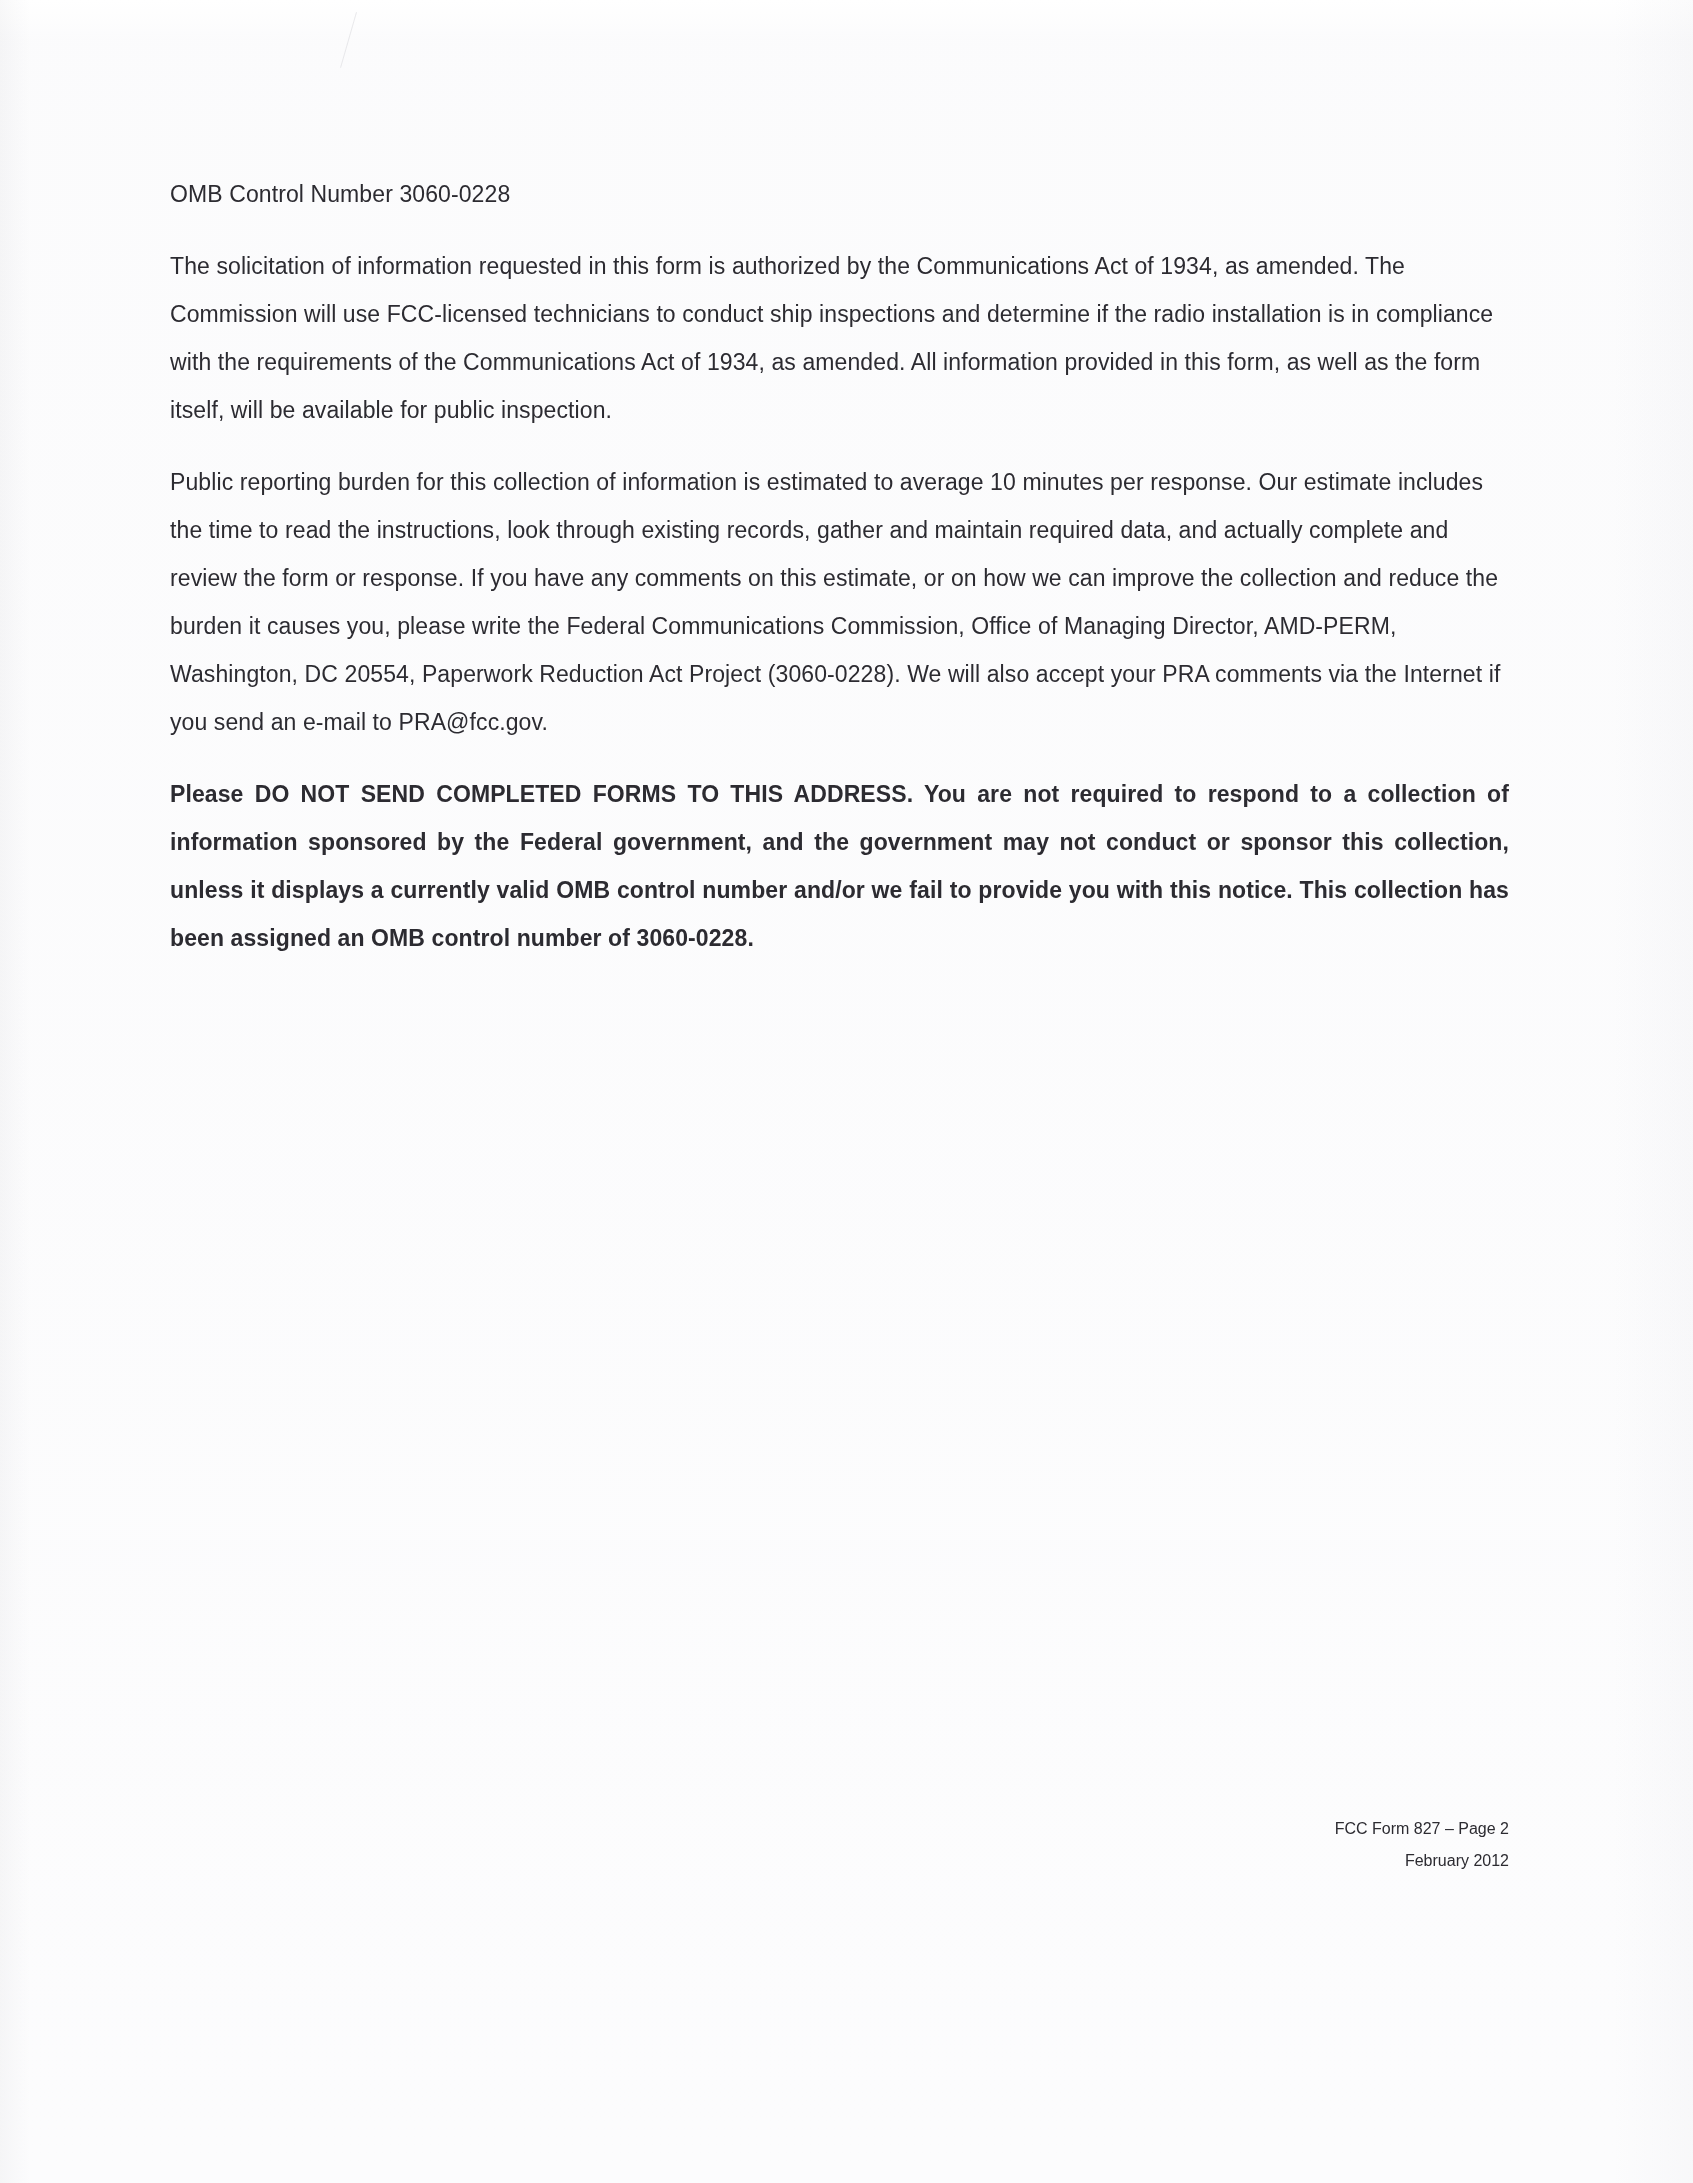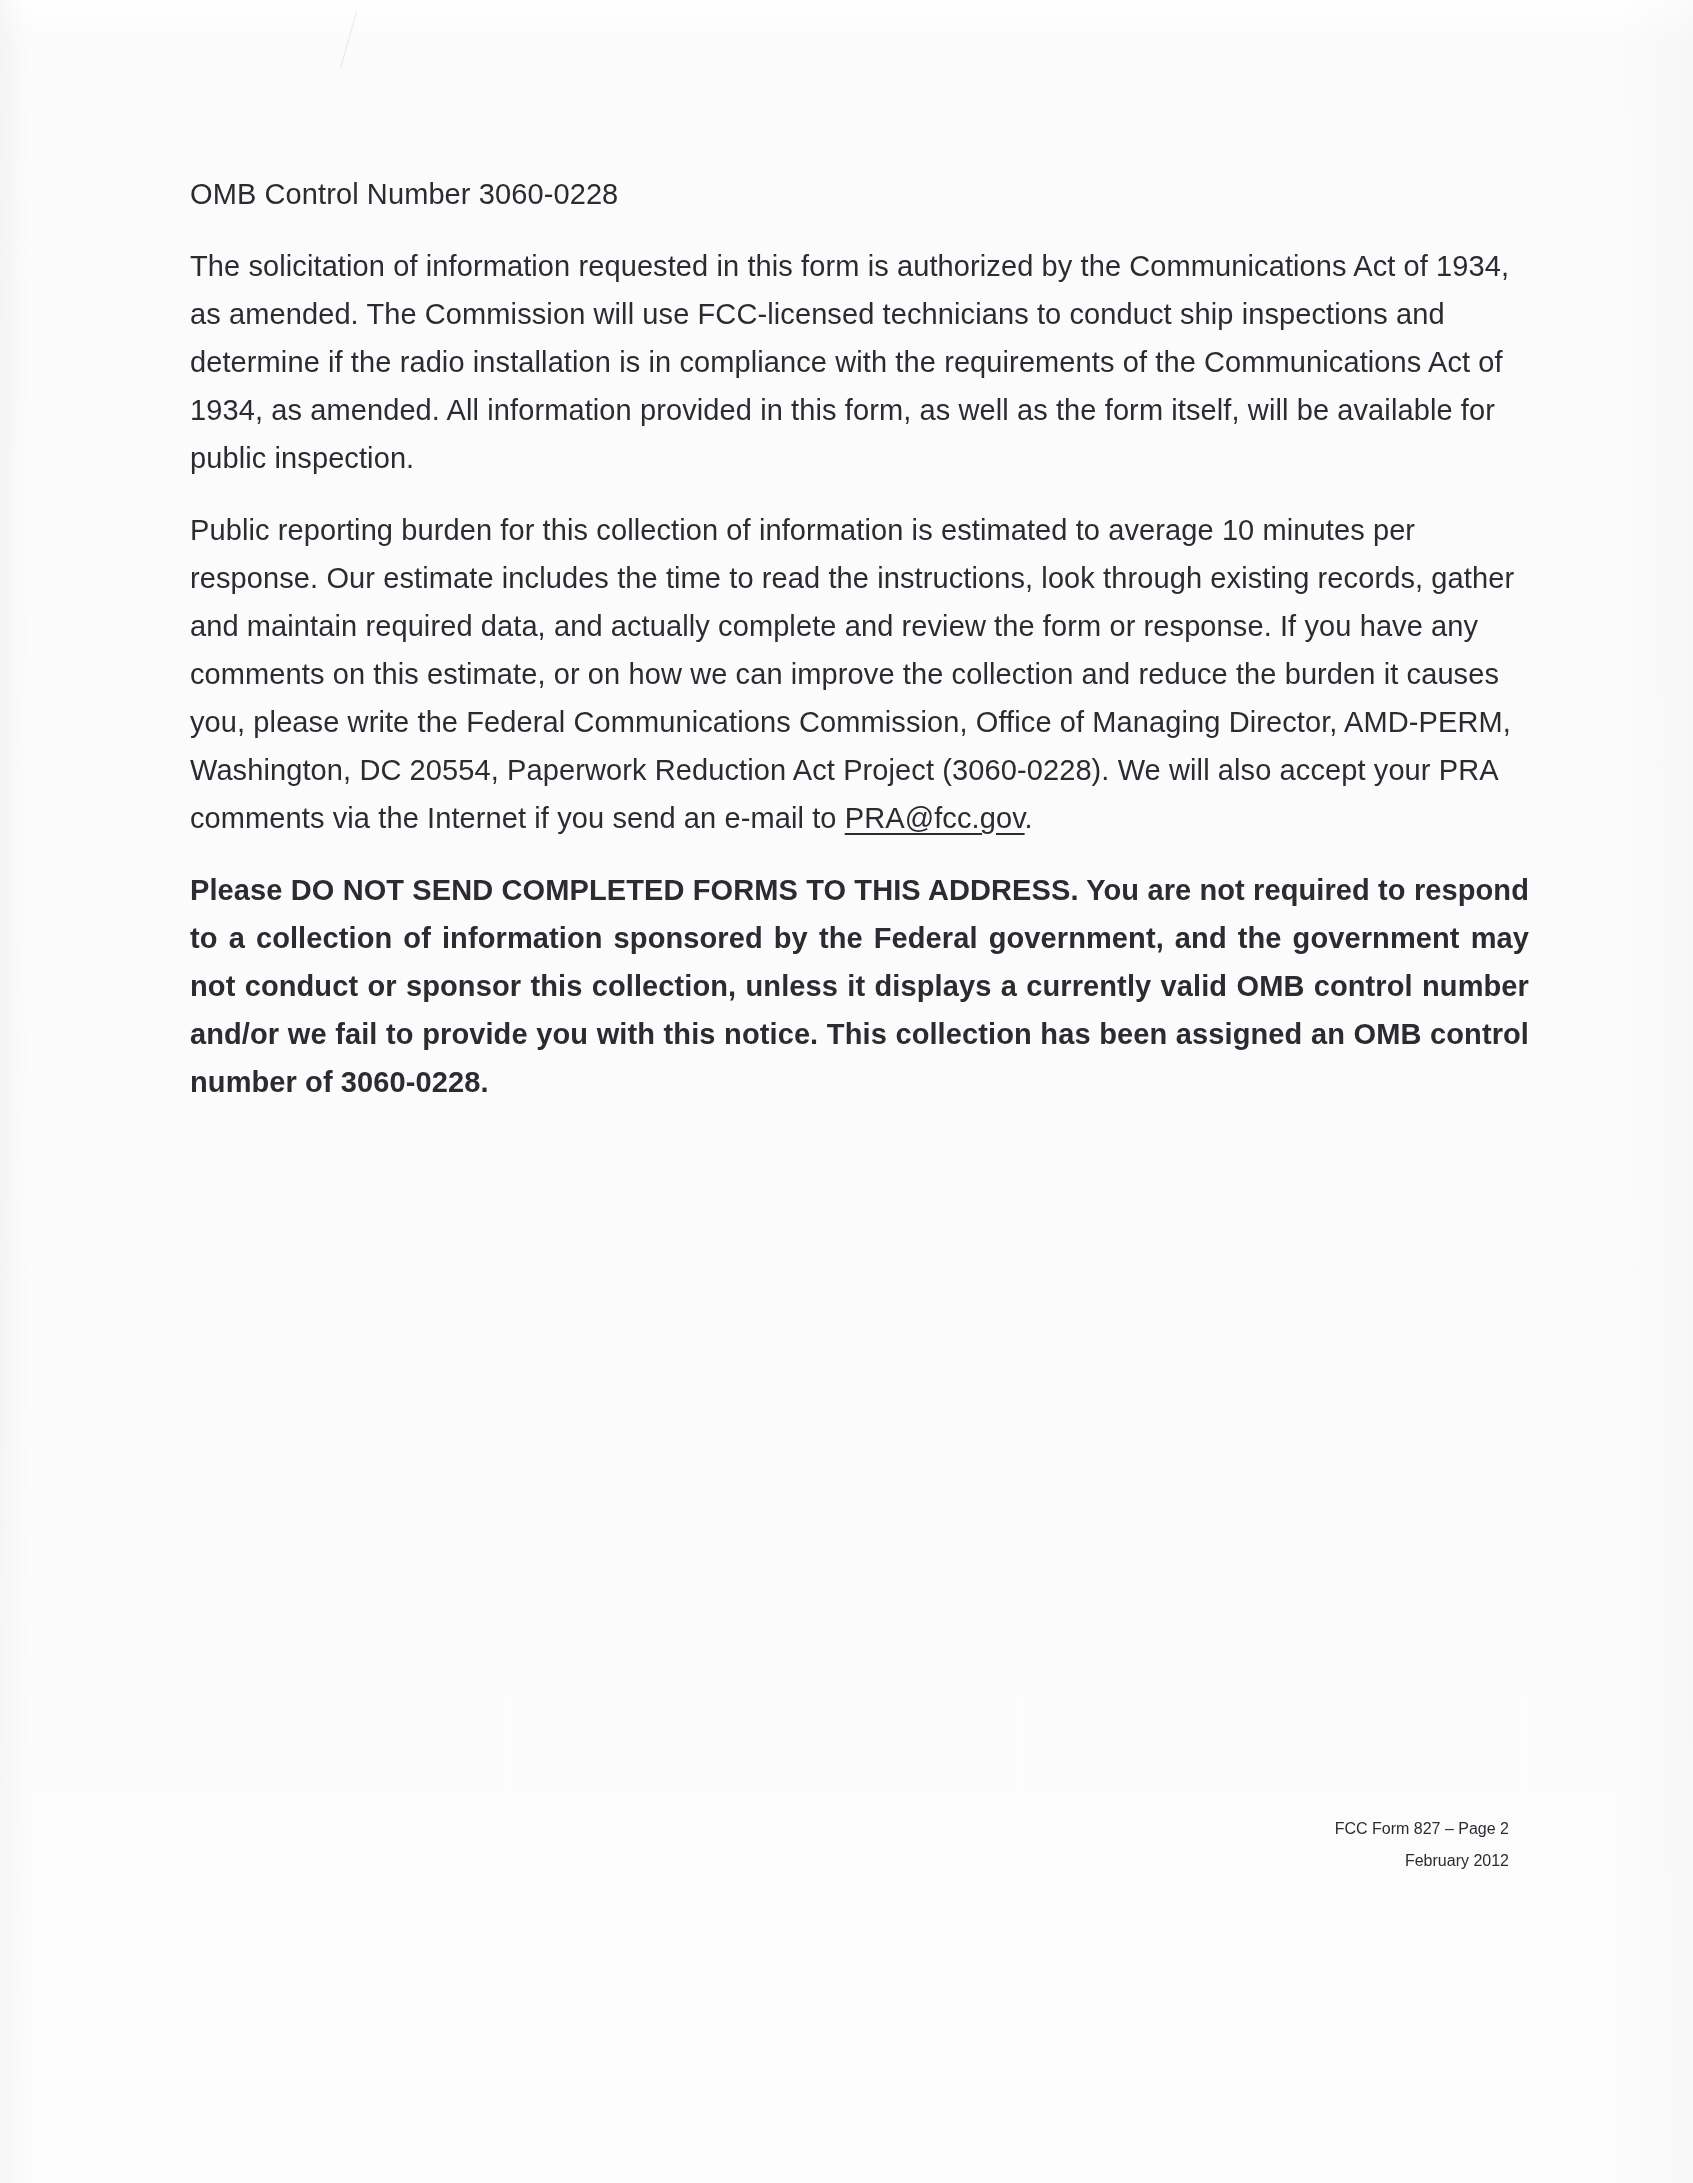--- a/index.html
+++ b/index.html
@@ -35,24 +35,23 @@
     transform: rotate(16deg);
     opacity: 0.55;
     border-radius: 1.4px;
   }
 
   .content {
     position: absolute;
     left: 170px;
     top: 170px;
     width: 1339px;
-    font-size: 29px;
+    font-size: 23px;
     line-height: 48px;
     letter-spacing: 0.1px;
-    margin-left: 20px;
   }
 
   .omb-line {
     margin-bottom: 24px;
     white-space: nowrap;
   }
 
   .doc-title {
     font-weight: bold;
     color: #252429;
@@ -67,21 +66,20 @@
   }
 
   p.body-para.justified {
     text-align: justify;
     font-weight: bold;
   }
 
   p.last-para { margin-bottom: 0; }
 
   .email-link {
-    text-decoration: underline;
     text-underline-offset: 4.7px;
     text-decoration-thickness: 1.7px;
     color: #2c2b31;
     cursor: pointer;
   }
 
   .footer {
     position: absolute;
     right: 184px;
     top: 1813px;

